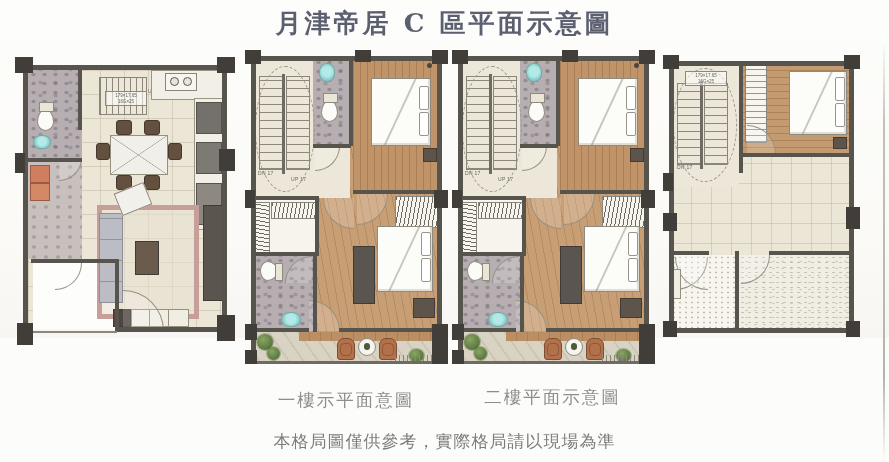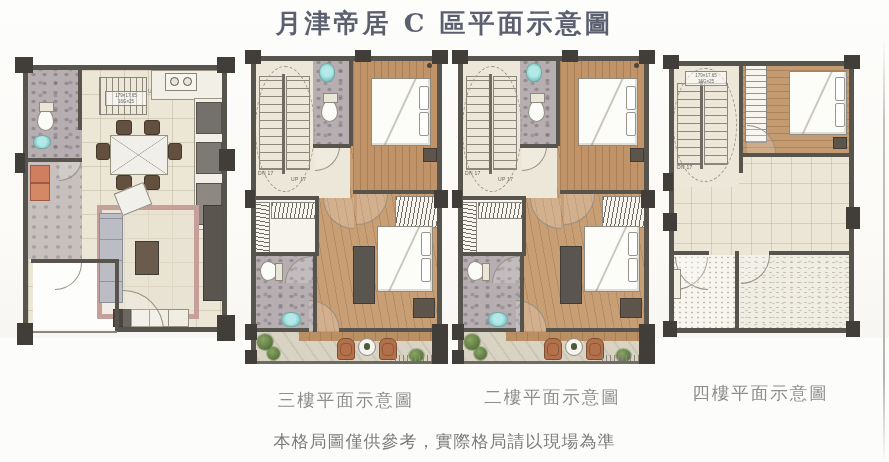--- a/index.html
+++ b/index.html
@@ -332,20 +332,19 @@
 
     <div class="col" style="left:0;top:0;width:16px;height:14px;"></div>
     <div class="col" style="left:181px;top:0;width:16px;height:14px;"></div>
     <div class="col" style="left:0;top:118px;width:10px;height:18px;"></div>
     <div class="col" style="left:0;top:158px;width:14px;height:18px;"></div>
     <div class="col" style="left:183px;top:152px;width:14px;height:22px;"></div>
     <div class="col" style="left:0;top:266px;width:14px;height:16px;"></div>
     <div class="col" style="left:183px;top:266px;width:14px;height:16px;"></div>
   </div>
 
-  <div class="plan-label" style="left:266px;top:388px;width:160px;">三樓平面示意圖</div>
+  <div class="plan-label" style="left:266px;top:388px;width:160px;">一樓示平面意圖</div>
   <div class="plan-label" style="left:470px;top:385px;width:165px;">二樓平面示意圖</div>
-  <div class="plan-label" style="left:678px;top:381px;width:165px;">四樓平面示意圖</div>
 
   <div class="disclaimer">本格局圖僅供參考，實際格局請以現場為準</div>
 
   <div class="fold-line"></div>
 </div>
 
 </body></html>

